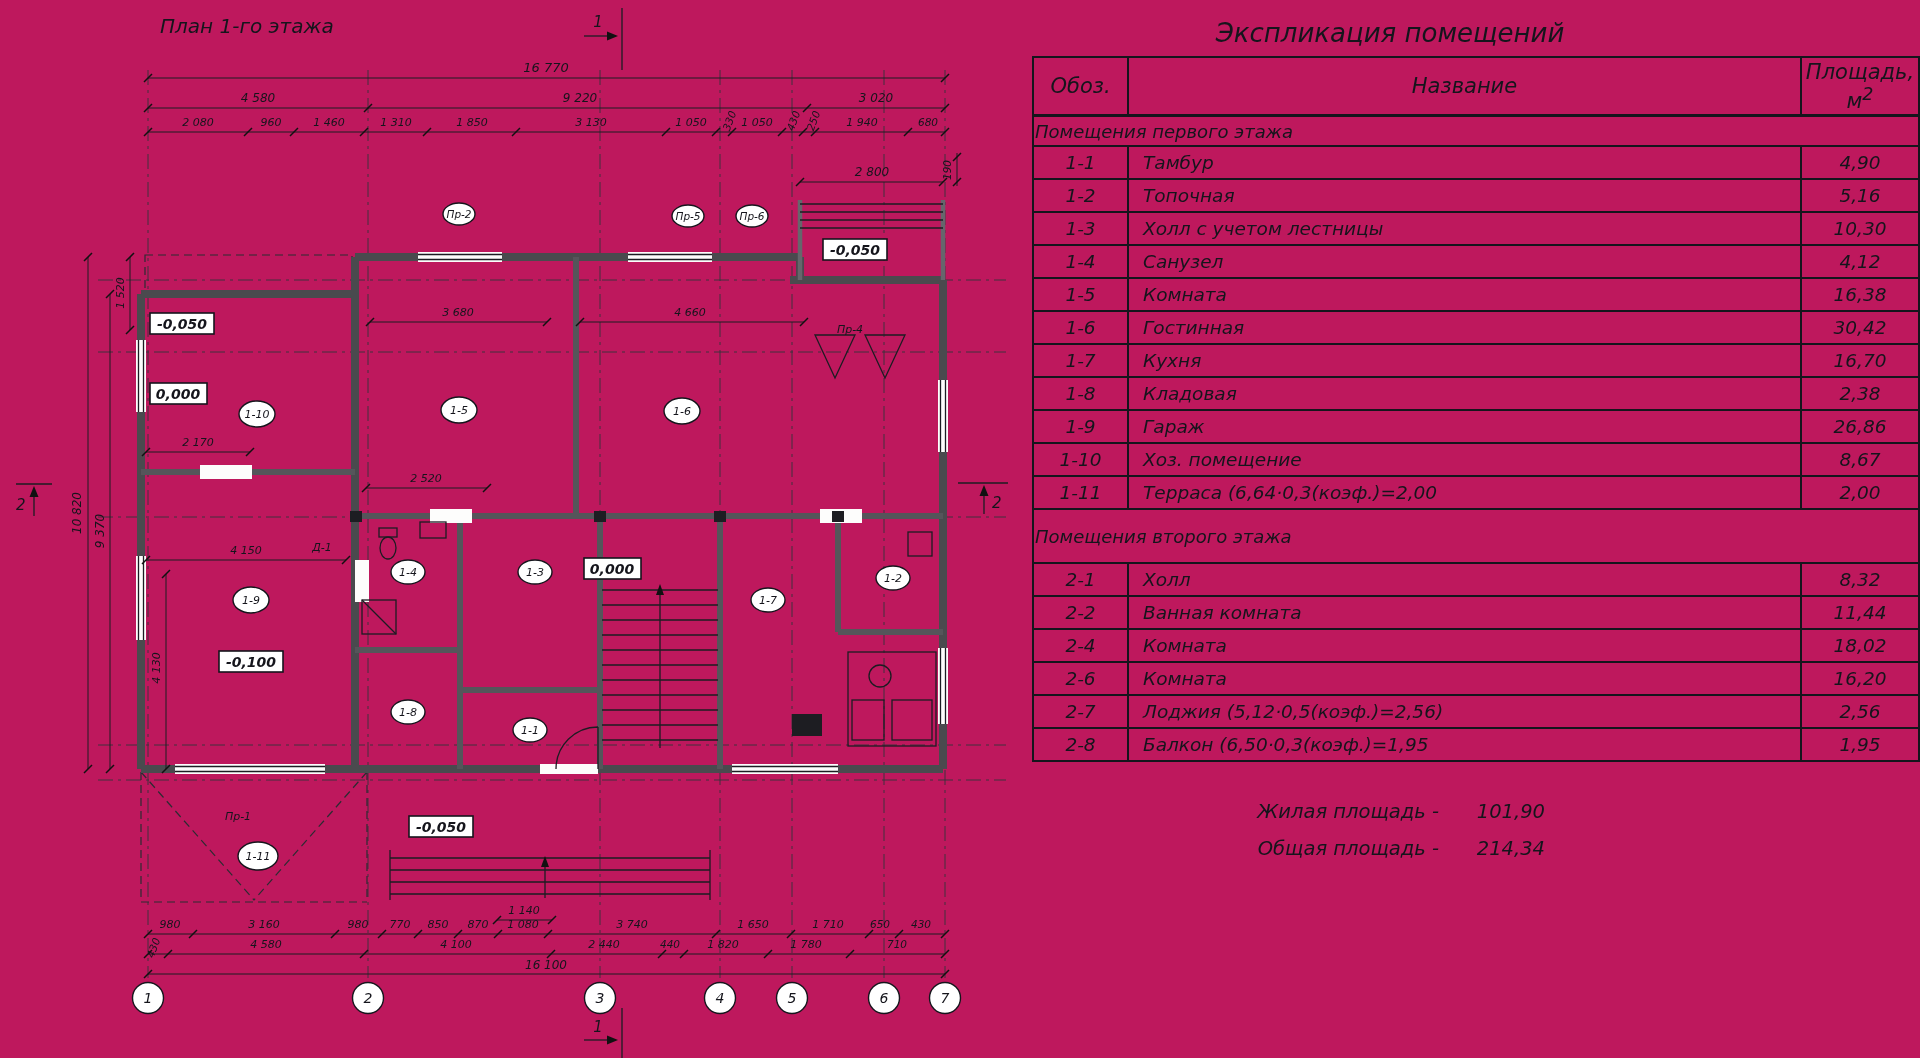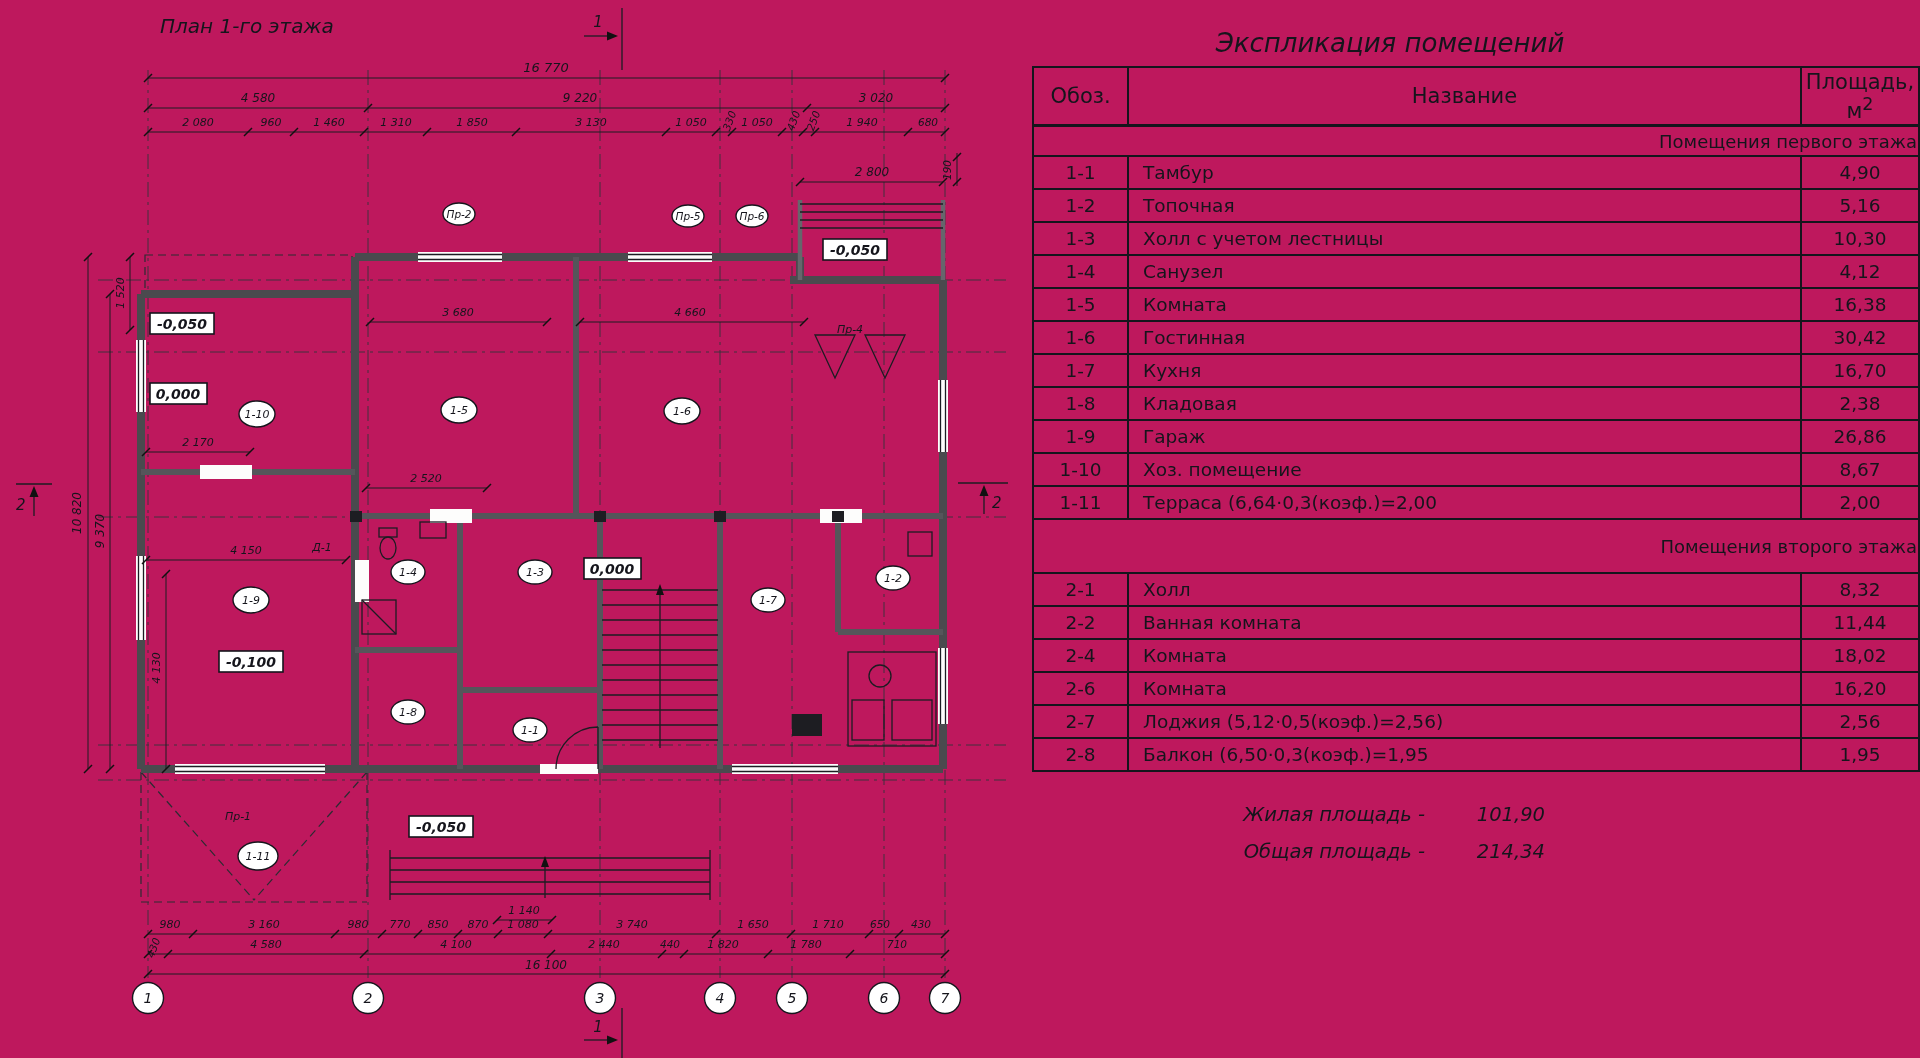--- a/index.html
+++ b/index.html
@@ -14,33 +14,33 @@
   .thin{stroke:#1c1c22;stroke-width:1.3;fill:none;}
   .dim{stroke:#1c1c22;stroke-width:1;fill:none;}
   .tk{stroke:#111;stroke-width:1.5;fill:none;}
   .dash{stroke:#33333a;stroke-width:0.9;fill:none;stroke-dasharray:15 5 3 5;}
   .dsh{stroke:#2c2c32;stroke-width:1.2;fill:none;stroke-dasharray:8 5;}
   .blk{fill:#1d1d22;stroke:none;}
   .box{fill:#fff;stroke:#15151c;stroke-width:1.6;}
   .ov{fill:#fff;stroke:#15151c;stroke-width:1.4;}
   .ah{fill:#111;stroke:none;}
   
-  .expl{position:absolute;left:1032px;top:28px;width:886px;color:#15151c;}
+  .expl{position:absolute;left:1032px;top:18px;width:886px;color:#15151c;}
   .expl-title{font-style:italic;font-size:26px;text-align:center;padding-right:170px;height:38px;}
-  table.ex{border-collapse:collapse;width:886px;table-layout:fixed;}
+  table.ex{border-collapse:collapse;width:886px;table-layout:fixed;font-style:italic;}
   table.ex td{border:2px solid #15151c;font-size:18.5px;overflow:hidden;white-space:nowrap;}
   table.ex tr.head td{height:54px;text-align:center;font-size:21px;border-bottom:3px solid #15151c;}
-  table.ex tr.sec td{height:26px;text-align:right;font-size:18px;}
+  table.ex tr.sec td{height:26px;text-align:left;font-size:18px;}
   table.ex tr.sec2 td{height:50px;vertical-align:middle;}
   table.ex tr.r td{height:29px;}
   table.ex td.c{ text-align:center;}
   table.ex td.n{ padding-left:14px;}
   table.ex td.a{ text-align:center;}
   .totals{margin-top:24px;font-style:italic;font-size:19.5px;}
-  .trow{display:flex;justify-content:flex-end;padding-right:373px;gap:40px;height:37px;align-items:center;}
+  .trow{display:flex;justify-content:flex-end;padding-right:373px;gap:26px;height:37px;align-items:flex-end;}
   .tval{width:80px;text-align:right;}
 </style>
 </head>
 <body>
 
 <div id="canvas">
 
 <svg width="1020" height="1058" viewBox="0 0 1020 1058">
 
   <text x="160" y="33" class="t20">План 1-го этажа</text>

